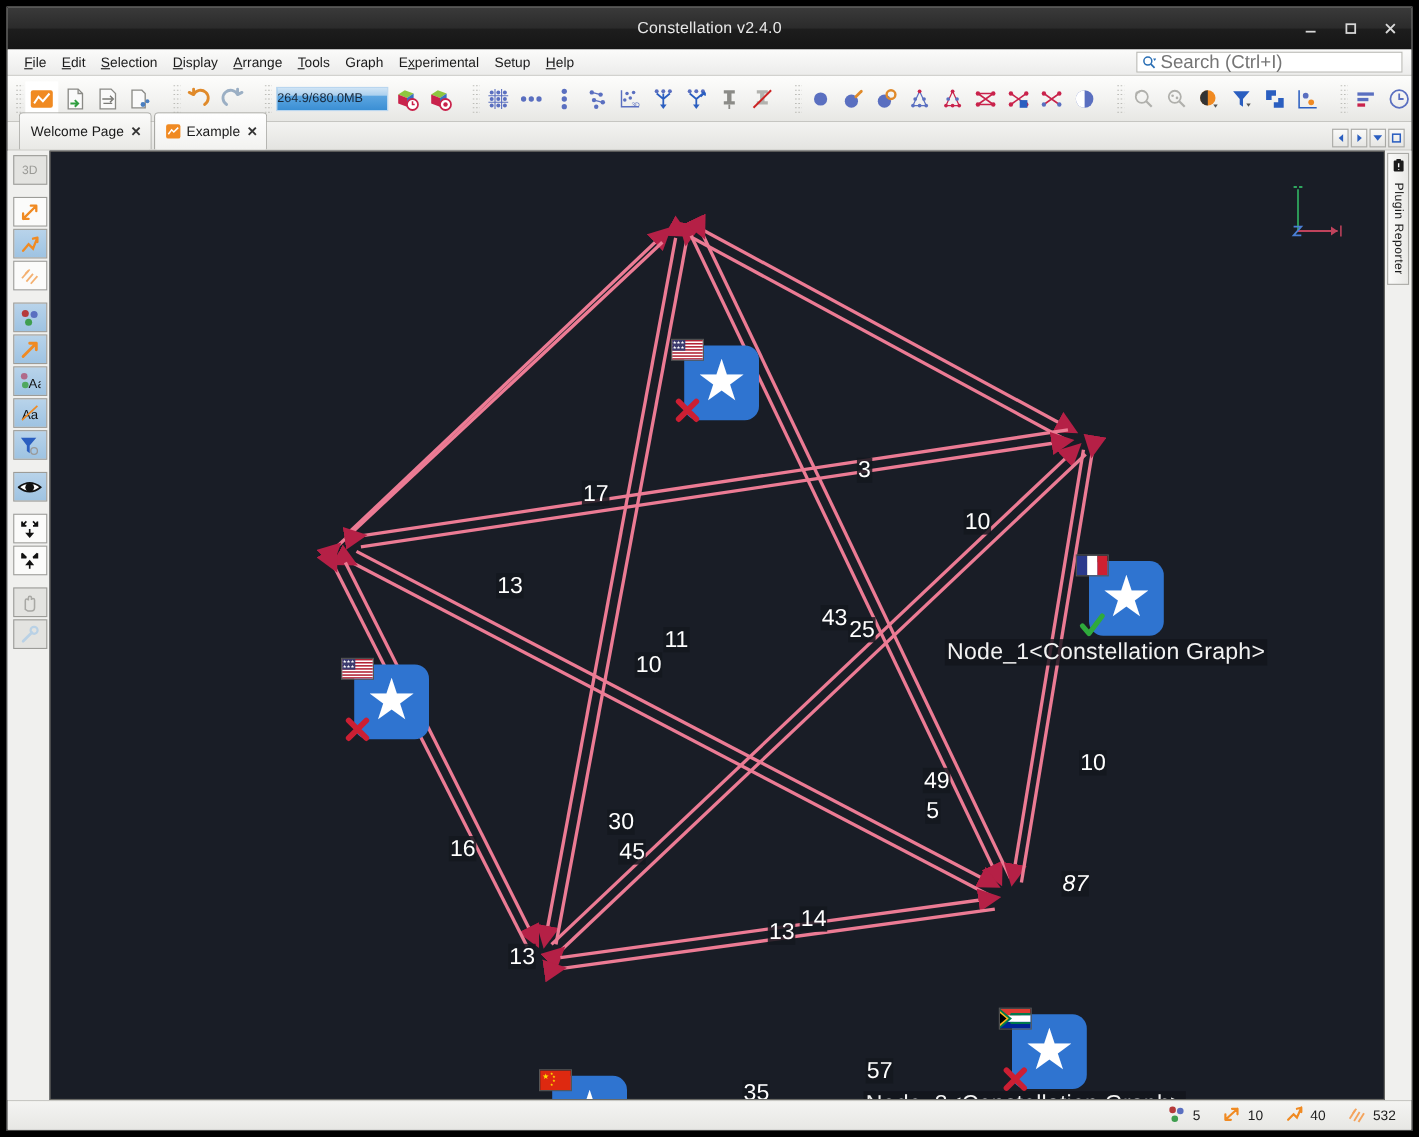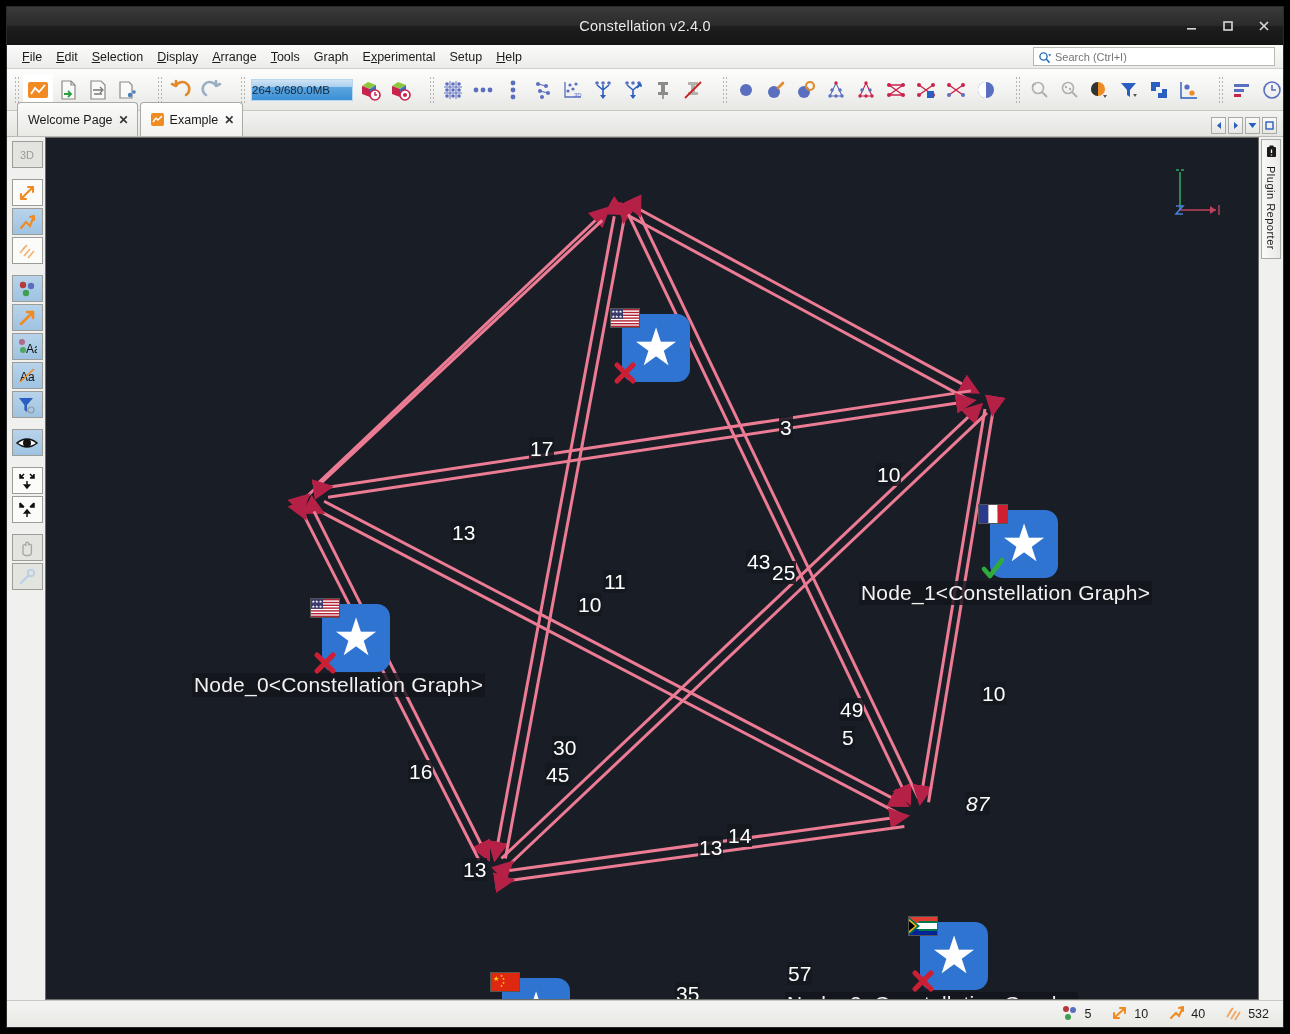--- a/index.html
+++ b/index.html
@@ -43,21 +43,21 @@
   }
   .menu-item u { text-decoration: underline; }
   .searchbox {
     position: absolute; right: 8px; top: 2px;
     width: 242px; height: 19px;
     background: #fff; border: 1px solid #b9b9b4;
     display: flex; align-items: center; padding: 0 4px; gap: 4px;
   }
   .searchbox .sicon { width: 13px; height: 13px; position: relative; flex: 0 0 13px; }
   .searchbox input {
-    border: 0; outline: 0; width: 100%; font-size: 11px;
+    border: 0; outline: 0; width: 100%; font-size: 17px;
     color: #9a9a9a; font-family: "Liberation Sans", sans-serif; background: transparent;
   }
 
   
   .toolbar {
     height: 42px; flex: 0 0 42px;
     background: linear-gradient(180deg,#fdfdfc 0%,#f2f2f0 55%,#e7e7e4 100%);
     border-bottom: 1px solid #c6c6c2;
     display: flex; align-items: center; padding: 0 4px;
   }
@@ -802,21 +802,20 @@
                   <text x="0.5" y="8.5">★★★</text>
                 </g>
             </svg>
           </div>
           <div class="badge">
             <svg width="26" height="26" viewBox="0 0 26 26">
                 <path d="M5 5 L21 21 M21 5 L5 21" stroke="#cc1f33" stroke-width="5.2" stroke-linecap="round"></path>
               </svg>
           </div>
         </div>
-        <div class="nodelabel" style="left:146px; top:535px;">Node_0&lt;Constellation Graph&gt;</div>
 
         <div class="node" style="left:874px; top:784px;">
           <div class="card">
               <div class="star">★</div>
             </div>
           <div class="flag">
             <svg width="28" height="18" viewBox="0 0 28 18">
                 <rect width="28" height="6" fill="#e03c31"></rect>
                 <rect y="6" width="28" height="6" fill="#fff"></rect>
                 <rect y="12" width="28" height="6" fill="#002395"></rect>
@@ -856,21 +855,21 @@
 
         <div class="elabel" style="left:483px; top:299px;">17</div>
         <div class="elabel" style="left:405px; top:383px;">13</div>
         <div class="elabel" style="left:733px; top:278px;">3</div>
         <div class="elabel" style="left:830px; top:325px;">10</div>
         <div class="elabel" style="left:557px; top:432px;">11</div>
         <div class="elabel" style="left:531px; top:455px;">10</div>
         <div class="elabel" style="left:725px; top:423px;">25</div>
         <div class="elabel" style="left:700px; top:412px;">43</div>
         <div class="elabel" style="left:506px; top:598px;">30</div>
-        <div class="elabel" style="left:499px; top:625px;">45</div>
+        <div class="elabel" style="left:516px; top:625px;">45</div>
         <div class="elabel" style="left:793px; top:560px;">49</div>
         <div class="elabel" style="left:795px; top:588px;">5</div>
         <div class="elabel" style="left:935px; top:544px;">10</div>
         <div class="elabel" style="left:919px; top:654px;font-style:italic;">87</div>
         <div class="elabel" style="left:362px; top:622px;">16</div>
         <div class="elabel" style="left:416px; top:720px;">13</div>
         <div class="elabel" style="left:652px; top:698px;">13</div>
         <div class="elabel" style="left:681px; top:686px;">14</div>
         <div class="elabel" style="left:741px; top:824px;">57</div>
         <div class="elabel" style="left:629px; top:844px;">35</div>

